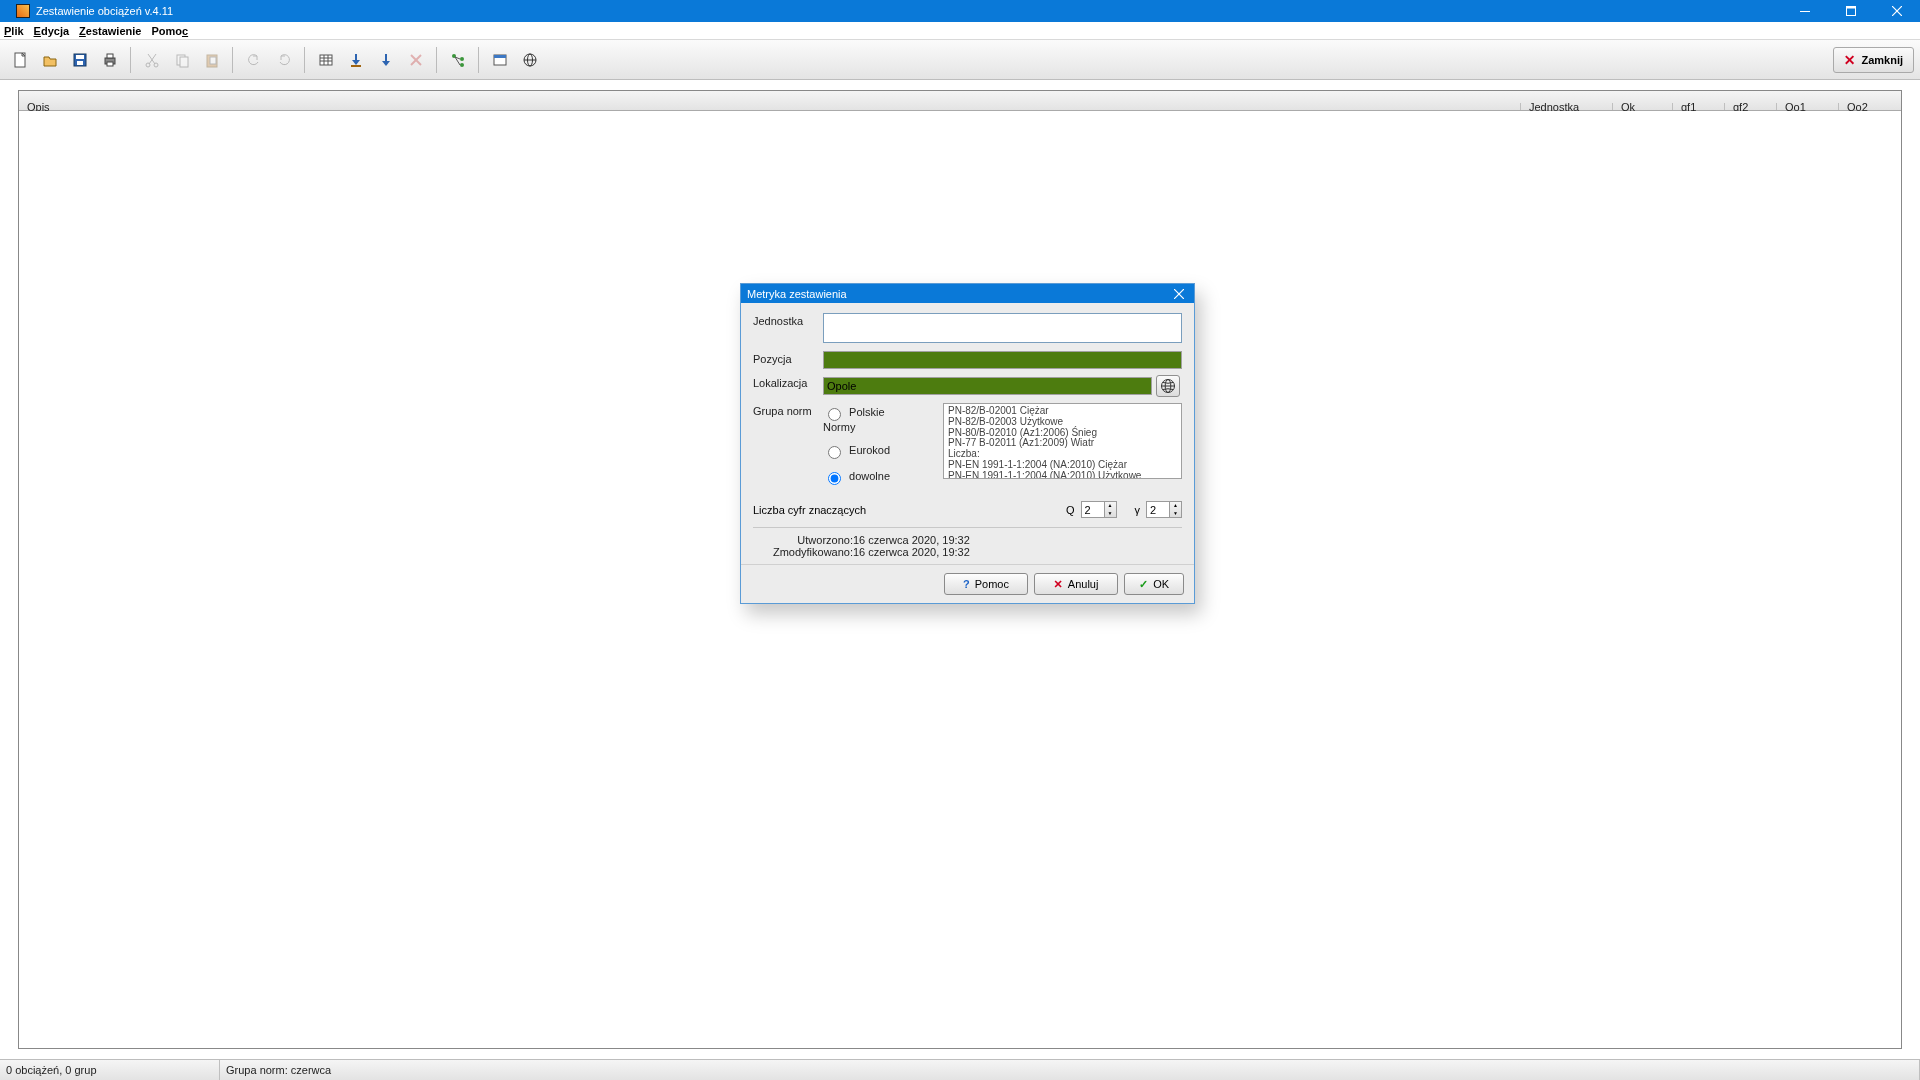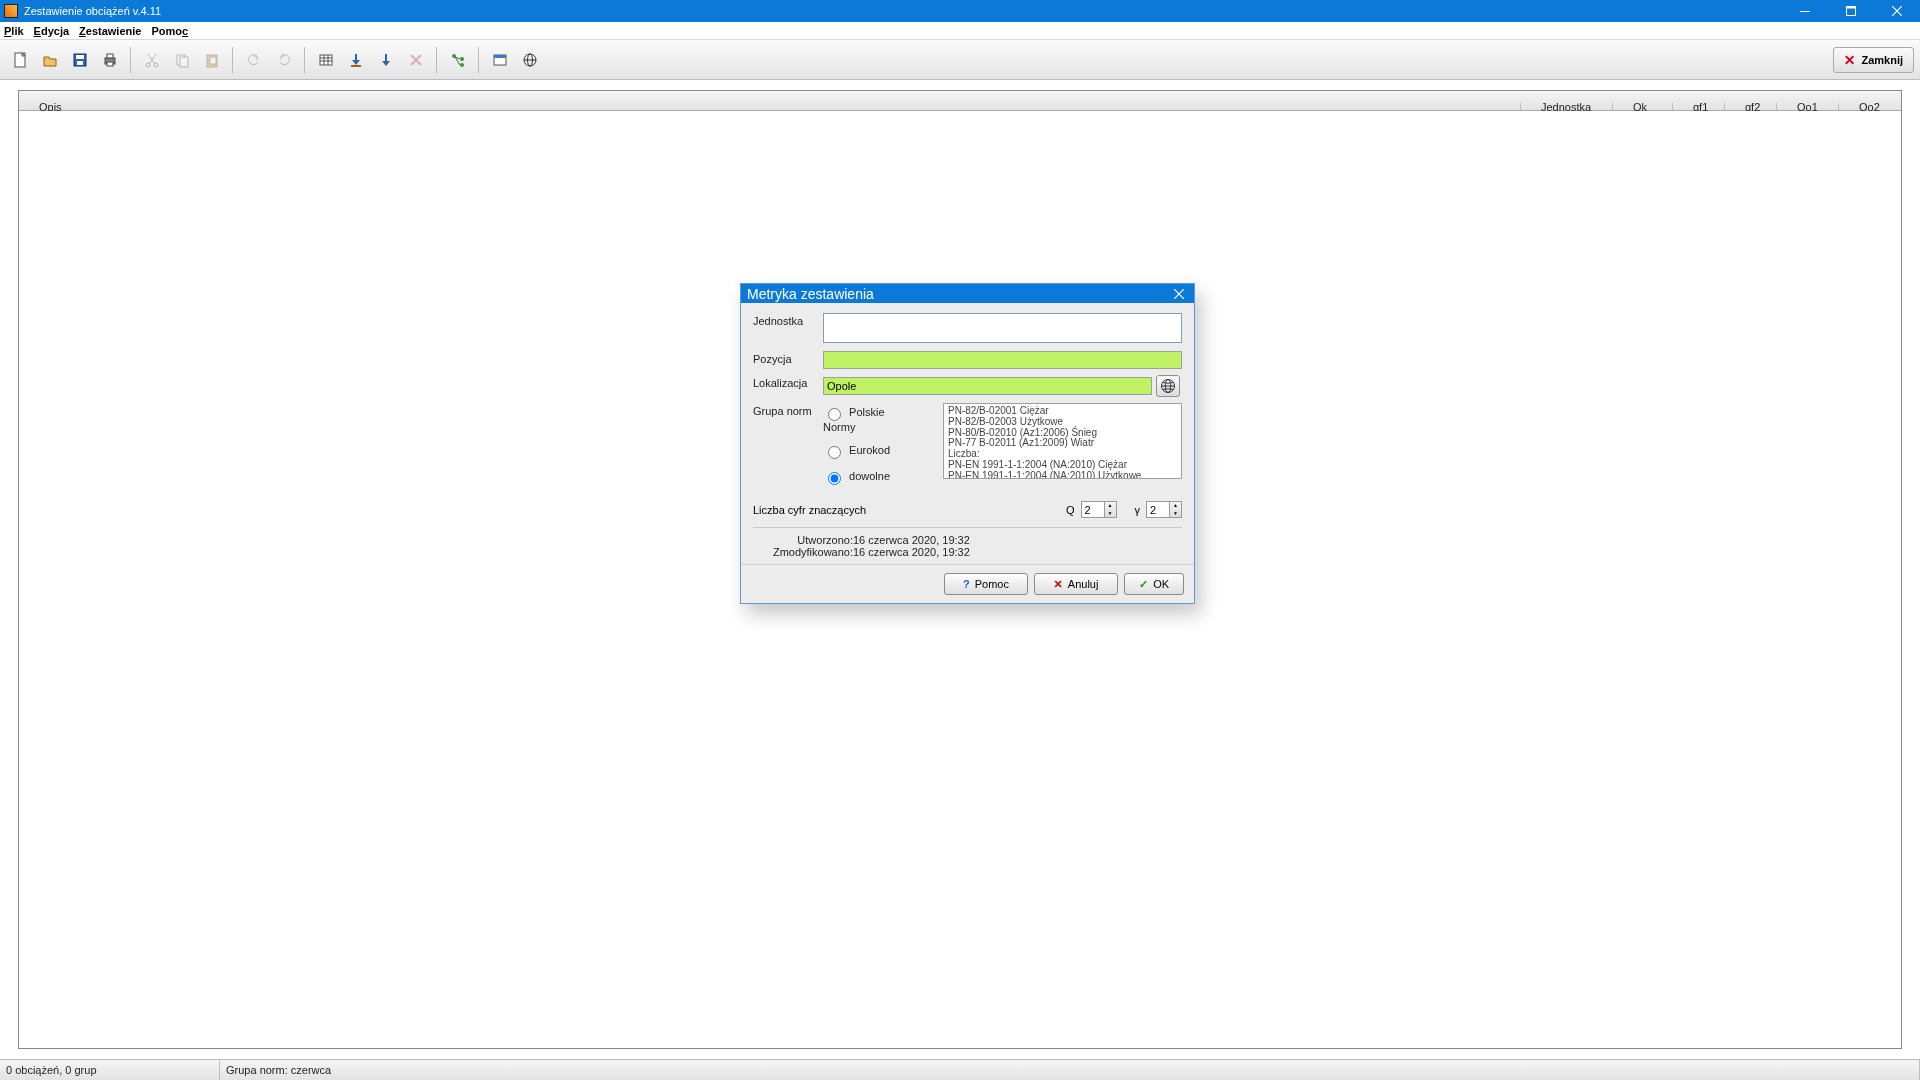--- a/index.html
+++ b/index.html
@@ -11,21 +11,21 @@
     overflow: hidden;
     -webkit-font-smoothing: none;
     font-smooth: never;
   }
   .titlebar {
     height: 22px;
     background: #0a79d8;
     color: #fff;
     display: flex;
     align-items: center;
-    padding-left: 4px;
+    padding-left: 16px;
     user-select: none;
   }
   .titlebar .app-icon {
     width: 14px; height: 14px; margin-right: 6px;
     background: linear-gradient(45deg, #eb6a10, #f8c050);
     border: 1px solid #222;
   }
   .titlebar .title { font-size: 11px; }
   .titlebar .spacer { flex: 1; }
   .titlebar .winbtn {
@@ -90,21 +90,21 @@
   .grid-header {
     display: flex;
     background: linear-gradient(#f5f5f5,#e3e3e3);
     border-bottom: 1px solid #aaa;
     height: 20px;
     font-size: 11px;
     color: #222;
   }
   .gh {
     border-right: 1px solid #bfbfbf;
-    padding: 2px 20px;
+    padding: 2px 8px;
     display: flex; align-items: center; margin-top: 12px;
   }
   .grid-body { flex: 1; background: #fff; }
   .statusbar {
     height: 21px;
     background: linear-gradient(#f5f5f5,#e3e3e3);
     border-top: 1px solid #bdbdbd;
     display: flex;
     align-items: center;
     font-size: 11px;
@@ -126,21 +126,21 @@
     background: #ececec;
     border: 1px solid #5a9bd6;
     box-shadow: 6px 10px 18px rgba(0,0,0,0.22);
   }
   .dialog .dlg-titlebar {
     height: 19px;
     background: #0a79d8;
     color: #fff;
     display: flex; align-items: center;
     padding: 0 0 0 6px;
-    font-size: 14px;
+    font-size: 11px;
   }
   .dialog .dlg-titlebar .spacer { flex: 1; }
   .dialog .dlg-close {
     width: 30px; height: 19px;
     display: flex; align-items: center; justify-content: center;
     color: #fff;
   }
   .dialog .dlg-body {
     padding: 10px 12px 6px 12px;
   }
@@ -167,21 +167,21 @@
   textarea.tx.focused {
     border: 1px solid #2b87d6;
     box-shadow: 0 0 0 1px #7cb7e8;
   }
   input.ln {
     width: 100%;
     height: 18px;
     font-family: inherit; font-size: 11px;
     border: 1px solid #a0a0a0;
     padding: 1px 3px;
-    background: #bef264;
+    background: #4d7c0f;
   }
   .loc-row input { width: calc(100% - 30px); }
   .globe-btn {
     width: 24px; height: 22px;
     border: 1px solid #909090;
     background: linear-gradient(#fafafa,#dcdcdc);
     border-radius: 3px;
     margin-left: 4px;
     display: inline-flex; align-items: center; justify-content: center;
   }

